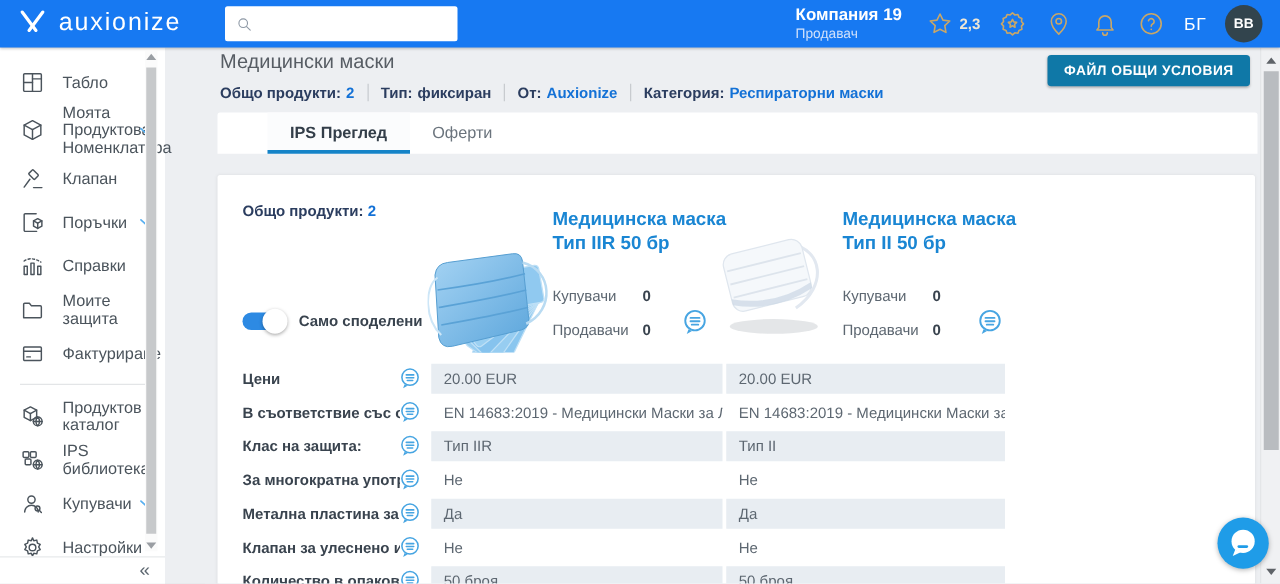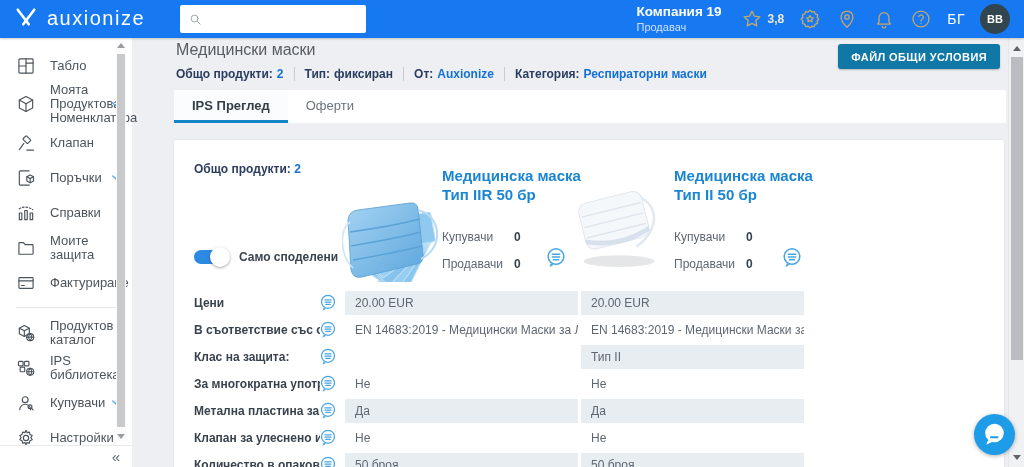--- a/index.html
+++ b/index.html
@@ -46,21 +46,21 @@
   .page-title { position:absolute; left:12px; top:3px; font-size:16px; color:#575d64; }
   .page-meta { position:absolute; left:12px; top:29px; display:flex; align-items:center; }
   .meta-seg { display:flex; gap:4px; padding:0 10px; border-left:1px solid #c8cbcf; font-size:12px; align-items:center; }
   .meta-seg:first-child { padding-left:0; border-left:none; }
   .m-label { font-weight:bold; color:#2b3d5f; }
   .m-value { font-weight:bold; color:#2b3d5f; }
   .m-value.blue { color:#1371d6; }
   .terms-btn { position:absolute; right:24px; top:6px; height:25px; padding:0 13px; background:#0f78a7; color:#fff; font-size:11px; font-weight:bold; letter-spacing:.4px; border:none; border-radius:3px; box-shadow:0 1px 2px rgba(0,0,0,.25); cursor:pointer; font-family:inherit; }
   .tabstrip { position:absolute; left:10px; right:18px; top:52px; height:33px; background:#fff; display:flex; border-radius:2px 2px 0 0; }
   .tab { padding:0 18px; display:flex; align-items:center; font-size:13px; color:#6b747d; cursor:pointer; border-bottom:3px solid transparent; }
-  .tab.active { color:#333e49; font-weight:bold; border-bottom-color:#1583c7; background:#fbfcfd; }
+  .tab.active { color:#333e49; font-weight:bold; border-bottom-color:#1583c7; background:#fbfcfd;margin-left:40px; }
 
   .card { position:absolute; left:10px; right:20px; top:102px; height:400px; background:#fff; border-radius:2px; box-shadow:0 0 3px rgba(0,0,0,.08); }
   .total { position:absolute; left:20px; top:22px; font-size:12px; font-weight:bold; color:#2b3d5f; }
   .total .blue { color:#1371d6; }
   .toggle-row { position:absolute; left:20px; top:110px; display:flex; align-items:center; gap:12px; }
   .switch { position:relative; width:33px; height:14px; border-radius:8px; background:#9fb6c9; flex:none; cursor:pointer; }
   .switch.on { background:#2d8ae3; }
   .knob { position:absolute; right:-3px; top:-3px; width:20px; height:20px; border-radius:50%; background:#fff; box-shadow:0 1px 3px rgba(0,0,0,.35); }
   .switch-label { font-size:12px; font-weight:bold; color:#39434e; white-space:nowrap; overflow:hidden; max-width:102px; }
 
@@ -127,21 +127,21 @@
       <div class="company">
         <div class="company-name">Компания 19</div>
         <div class="company-role">Продавач</div>
       </div>
       <div class="rating">
         <span class="gold">
             <svg viewBox="0 0 24 24" fill="none" stroke="currentColor" stroke-width="1.4" stroke-linecap="round" stroke-linejoin="round">
               <path d="M12 3.5 l2.6 5.3 5.9 .8 -4.3 4.1 1 5.8 -5.2 -2.7 -5.2 2.7 1 -5.8 -4.3 -4.1 5.9 -.8 Z"></path>
             </svg>
           </span>
-        <span class="rating-val">3,8</span>
+        <span class="rating-val">2,3</span>
       </div>
       <span class="gold">
           <svg viewBox="0 0 24 24" fill="none" stroke="currentColor" stroke-width="1.4" stroke-linecap="round" stroke-linejoin="round">
             <path d="M12 2.5 l2 1.8 2.7 -.4 1 2.5 2.5 1 -.4 2.7 1.8 2 -1.8 2 .4 2.7 -2.5 1 -1 2.5 -2.7 -.4 -2 1.8 -2 -1.8 -2.7 .4 -1 -2.5 -2.5 -1 .4 -2.7 -1.8 -2 1.8 -2 -.4 -2.7 2.5 -1 1 -2.5 2.7 .4 Z"></path>
             <path d="M12 8.2 l1.1 2.2 2.5 .4 -1.8 1.7 .4 2.5 -2.2 -1.2 -2.2 1.2 .4 -2.5 -1.8 -1.7 2.5 -.4 Z"></path>
           </svg>
         </span>
       <span class="gold">
           <svg viewBox="0 0 24 24" fill="none" stroke="currentColor" stroke-width="1.4" stroke-linecap="round" stroke-linejoin="round">
             <path d="M12 21 C12 21 5.5 14.8 5.5 9.8 a6.5 6.5 0 0 1 13 0 C18.5 14.8 12 21 12 21 Z"></path>
@@ -452,20 +452,21 @@
 
   <div class="cmp-row">
     <div class="row-label">Клас на защита:</div>
     <span class="row-comment"><svg viewBox="0 0 24 24" fill="none" stroke="currentColor" stroke-width="1.5" stroke-linecap="round">
                 <circle cx="12" cy="10.5" r="7.8"></circle>
                 <line x1="8.4" y1="8.3" x2="15.6" y2="8.3"></line>
                 <line x1="8.4" y1="11" x2="15.6" y2="11"></line>
                 <line x1="9.4" y1="13.7" x2="14.6" y2="13.7"></line>
                 <path d="M6.8 17.3 L5.4 21.2 L9.6 18.8 Z" fill="currentColor" stroke="none"></path>
               </svg></span>
+    <div class="cell c1 shaded">Тип IIR</div>
     <div class="cell c2 shaded">Тип II</div>
   </div>
 
   <div class="cmp-row">
     <div class="row-label">За многократна употреба:</div>
     <span class="row-comment"><svg viewBox="0 0 24 24" fill="none" stroke="currentColor" stroke-width="1.5" stroke-linecap="round">
                 <circle cx="12" cy="10.5" r="7.8"></circle>
                 <line x1="8.4" y1="8.3" x2="15.6" y2="8.3"></line>
                 <line x1="8.4" y1="11" x2="15.6" y2="11"></line>
                 <line x1="9.4" y1="13.7" x2="14.6" y2="13.7"></line>

